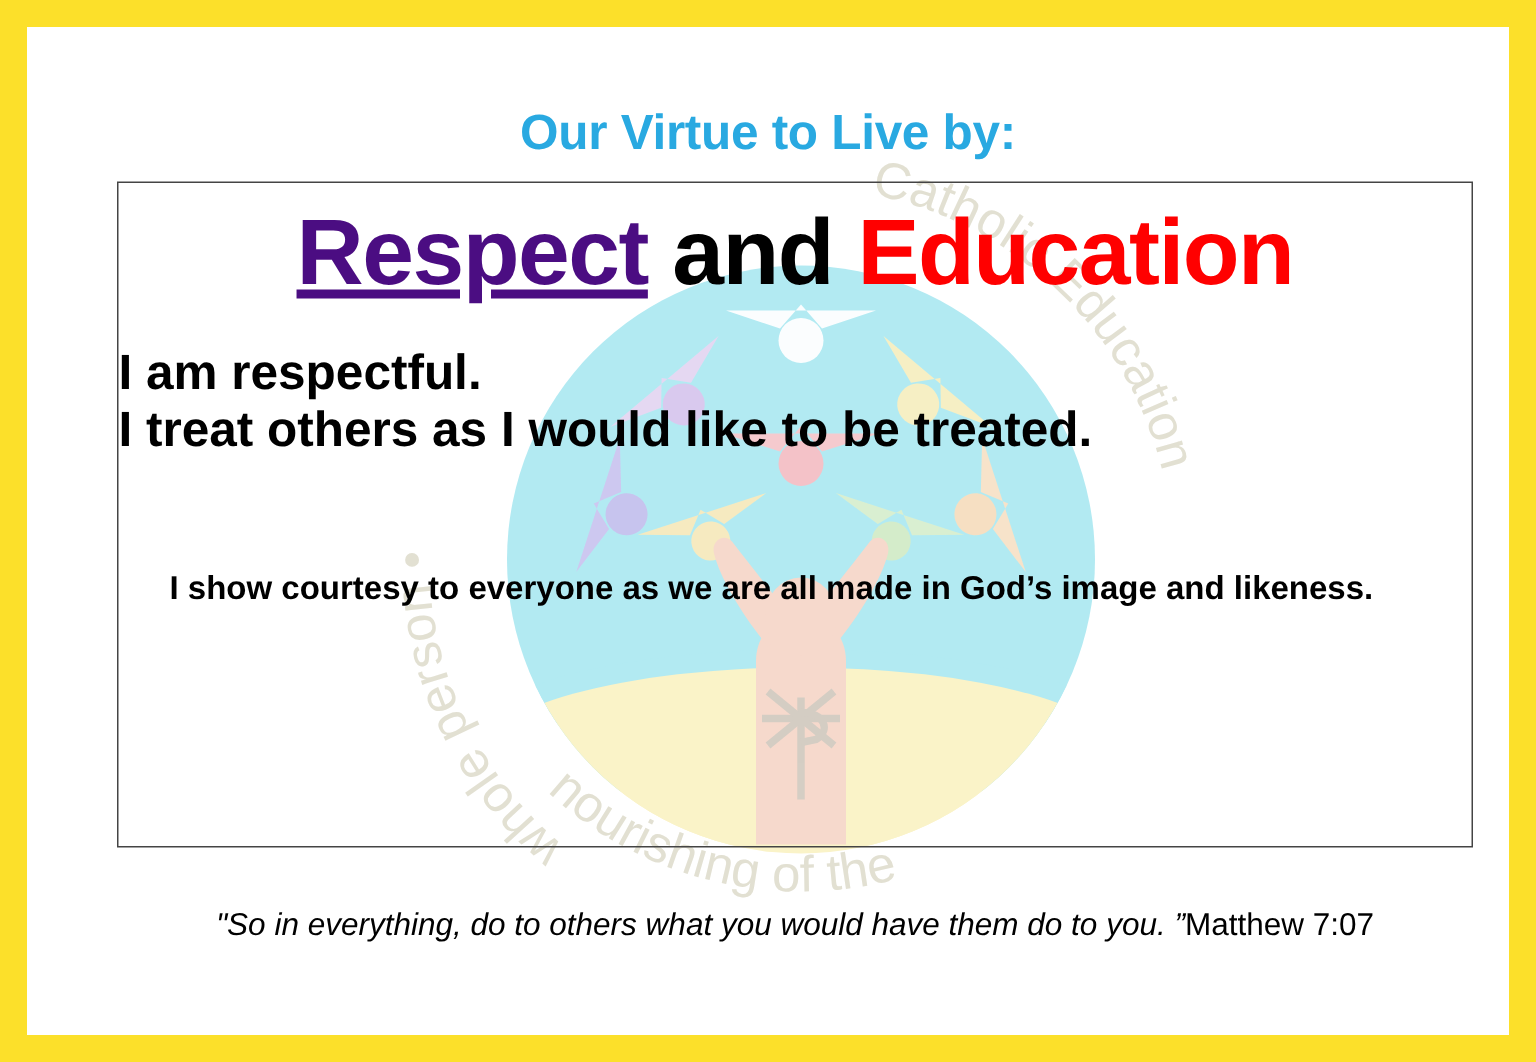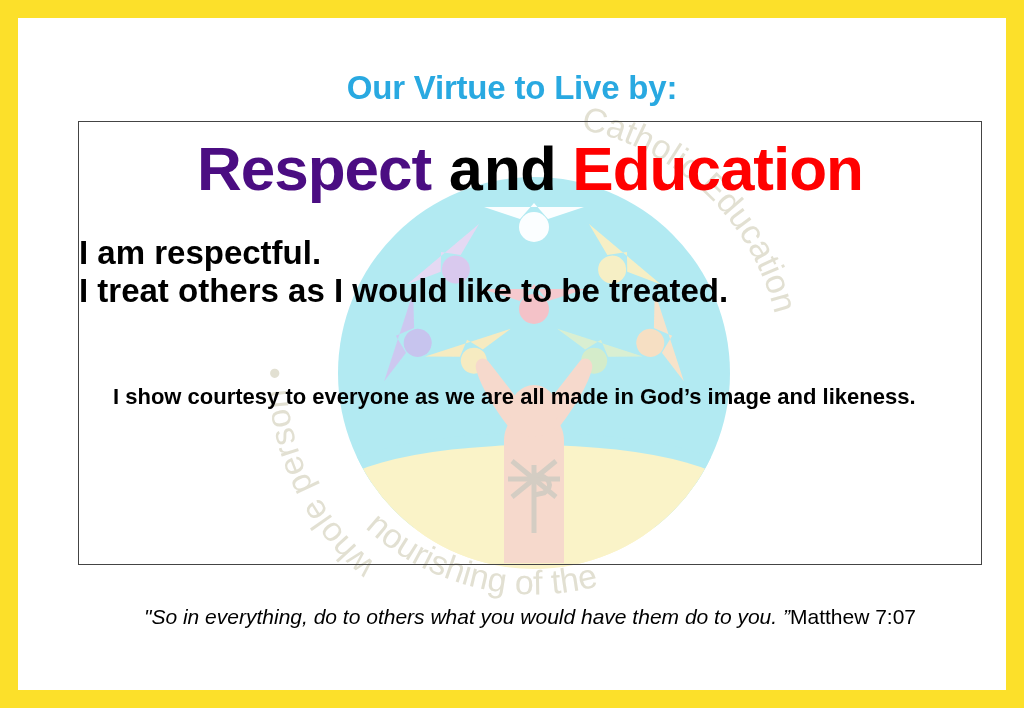--- a/index.html
+++ b/index.html
@@ -67,22 +67,22 @@
   .virtue-heading {
     text-align: center;
     margin: 0;
     padding-top: 14px;
     font-size: 62px;
     font-weight: bold;
     line-height: 1.05;
     letter-spacing: -1px;
     white-space: nowrap;
   }
-  .virtue-heading .w-respect { color: #4B0D82; }
-  .virtue-heading .w-and     { color: #000000; font-family: Liberation Mono, monospace; }
+  .virtue-heading .w-respect { color: #4B0D82; text-decoration: underline; }
+  .virtue-heading .w-and     { color: #000000; }
   .virtue-heading .w-courtesy{ color: #FF0000; }
 
   .statements {
     margin: 0;
     padding: 0;
     text-align: center;
     color: #000000;
     font-weight: bold;
   }
   .stmt {

